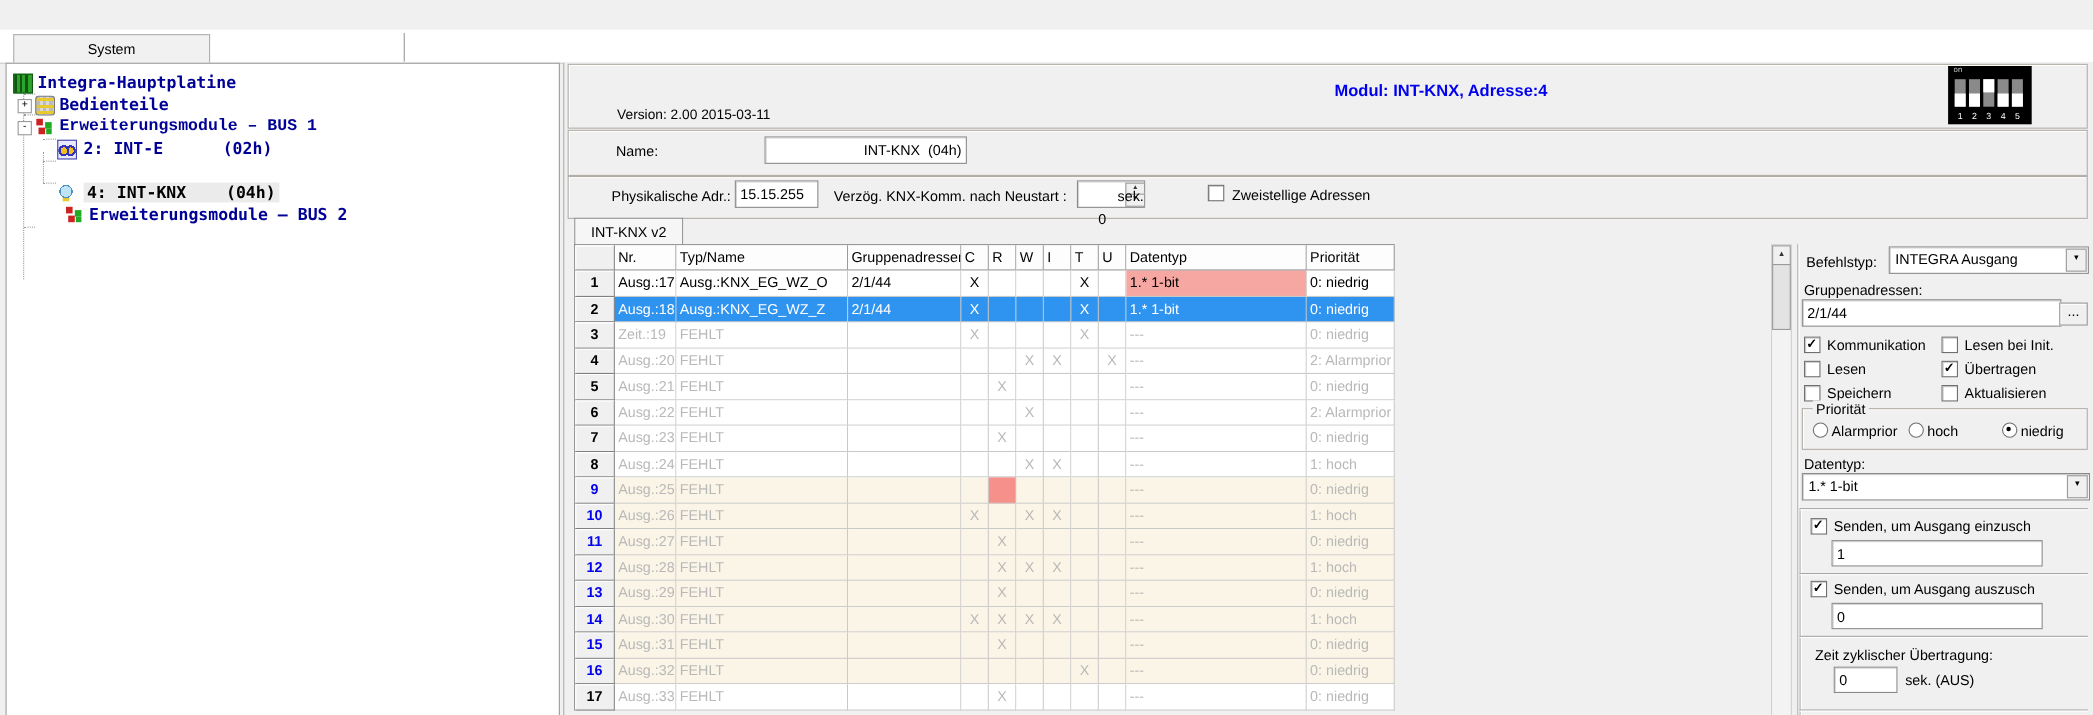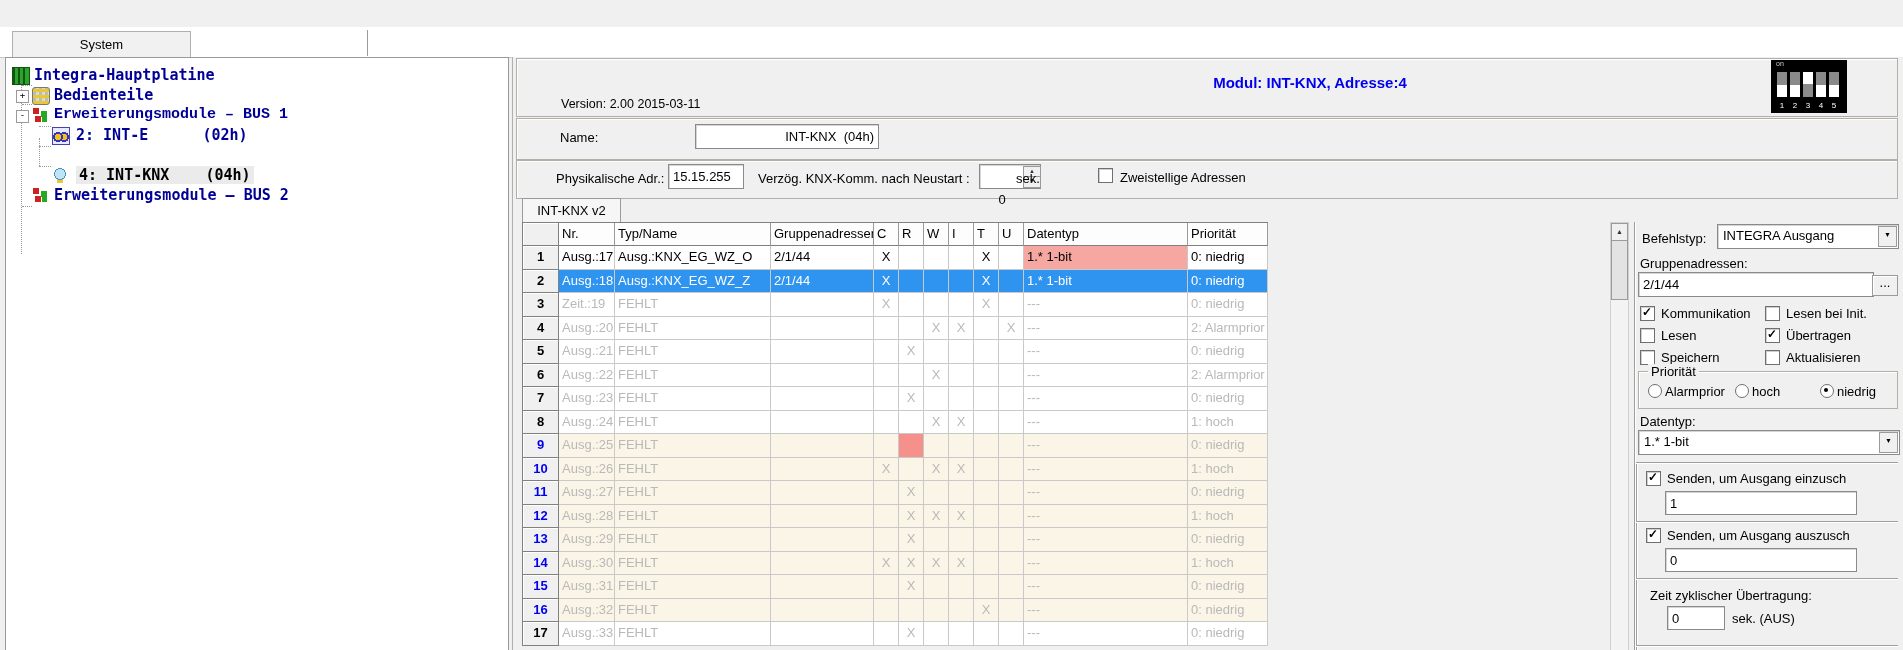--- a/index.html
+++ b/index.html
@@ -150,21 +150,21 @@
         <span class="tlabel" style="left: 48px; font-family: Liberation Mono, monospace;">Erweiterungsmodule – BUS 1</span>
       </div>
       <div class="titem" style="top: 67px;">
         <span class="ticon ic-inte" style="left: 46px;"></span>
         <span class="tlabel" style="left: 70px;">2: INT-E      (02h)</span>
       </div>
       <div class="titem" style="top: 107px;">
         <span class="ticon ic-knx" style="left: 46px;"></span>
         <span class="tlabel sel" style="left: 70px;">4: INT-KNX    (04h)</span>
       </div>
-      <div class="titem" style="top: 127px;">
+      <div class="titem" style="top: 127px; margin-left: 27px;">
         <span class="ticon ic-modules" style="left: 26px;"></span>
         <span class="tlabel" style="left: 48px;">Erweiterungsmodule – BUS 2</span>
       </div>
     </div>
 
   <div id="rpanel" class="abs"></div>
 
   <div class="abs gbox" style="left:516px;top:58px;width:1380px;height:57px;"></div>
   <div id="modtitle" class="abs">Modul: INT-KNX, Adresse:4</div>
   <div id="version" class="abs">Version: 2.00 2015-03-11</div>

